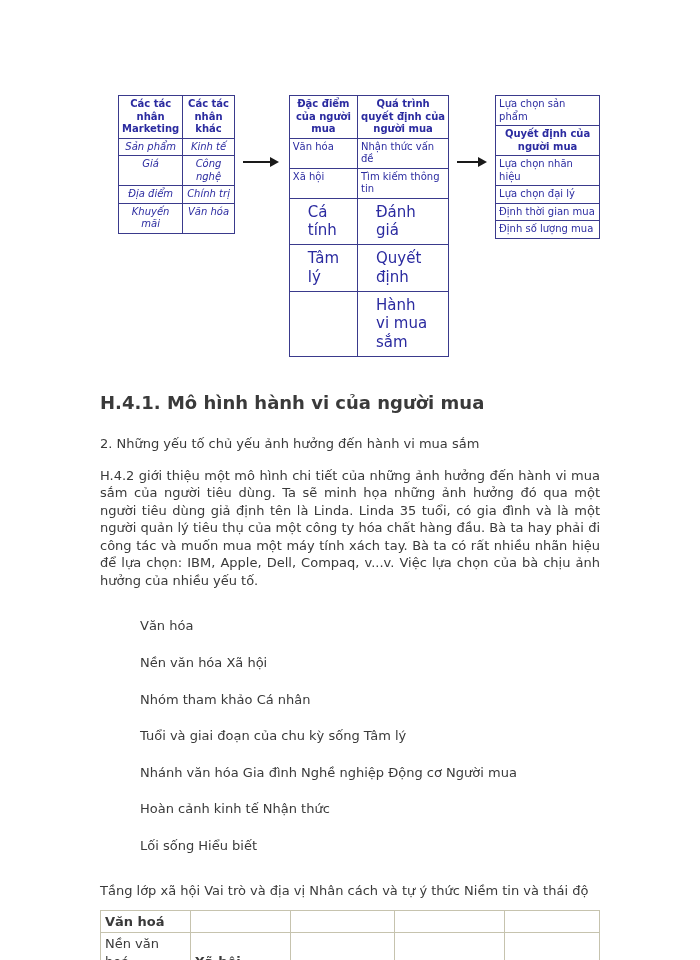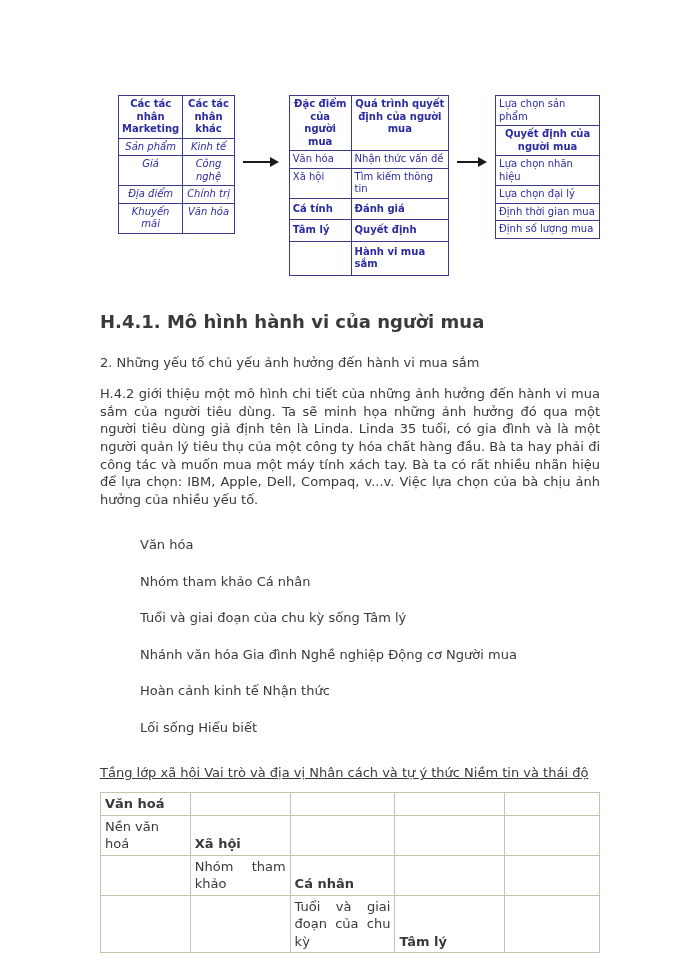--- a/index.html
+++ b/index.html
@@ -13,34 +13,34 @@
 
   
   .diagram { display: flex; align-items: flex-start; margin-left: 18px; margin-bottom: 34px; }
   .dt { border-collapse: collapse; color: #2b2ba0; font-size: 10px; line-height: 1.25; background: #fff; }
   .dt th, .dt td { border: 1px solid #3a3a8c; padding: 2px 3px; vertical-align: top; }
   .dt th { font-weight: bold; text-align: center; }
   .dt-left { width: 118px; }
   .dt-left td { text-align: center; font-style: italic; }
   .dt-mid { width: 162px; margin-left: 2px; }
   .dt-mid td { text-align: left; }
-  .dt-mid tr.lg td { font-size: 10px; padding: 4px 3px; font-weight: bold; }
+  .dt-mid tr.lg td { font-size: 15px; padding: 4px 18px; }
   .dt-right { width: 106px; }
   .dt-right td { text-align: left; }
   .arrow { flex: 0 0 auto; margin-top: 60px; }
   .gap1 { width: 8px; flex: 0 0 auto; }
   .just { text-align: justify; border-radius: 14px; }
 
   
   .heading { font-weight: bold; font-size: 18px; margin: 0 0 20px 0; }
   p.para { margin: 0 0 14px 0; }
   p.para-justify { text-align: justify; margin: 0 0 14px 0; }
   .indent-list { margin-top: 28px; margin-bottom: 28px; }
   .indent-list p { margin: 0 0 19px 40px; }
-  .last-para { margin: 0 0 10px 0; text-decoration: underline; }
+  .last-para { margin: 0 0 10px 0; }
 
   
   .btable { border-collapse: collapse; width: 100%; font-size: 13px; table-layout: fixed; }
   .btable td { border: 1px solid #c6c3ae; padding: 2px 4px; vertical-align: bottom; }
   .btable tr.r1 td, .btable tr.r2 td { height: 22px; }
   .btable tr.r3 td { height: 40px; }
   .btable tr.r4 td { height: 46px; }
   .b { font-weight: bold; }
 </style>
 </head>
@@ -152,20 +152,21 @@
   </div>
 
   <div class="heading">H.4.1. Mô hình hành vi của người mua</div>
 
   <p class="para">2. Những yếu tố chủ yếu ảnh hưởng đến hành vi mua sắm</p>
 
   <p class="para-justify">H.4.2 giới thiệu một mô hình chi tiết của những ảnh hưởng đến hành vi mua sắm của người tiêu dùng. Ta sẽ minh họa những ảnh hưởng đó qua một người tiêu dùng giả định tên là Linda. Linda 35 tuổi, có gia đình và là một người quản lý tiêu thụ của một công ty hóa chất hàng đầu. Bà ta hay phải đi công tác và muốn mua một máy tính xách tay. Bà ta có rất nhiều nhãn hiệu để lựa chọn: IBM, Apple, Dell, Compaq, v...v. Việc lựa chọn của bà chịu ảnh hưởng của nhiều yếu tố.</p>
 
   <div class="indent-list">
     <p>Văn hóa</p>
+    <p>Nền văn hóa Xã hội</p>
     <p>Nhóm tham khảo Cá nhân</p>
     <p>Tuổi và giai đoạn của chu kỳ sống Tâm lý</p>
     <p>Nhánh văn hóa Gia đình Nghề nghiệp Động cơ Người mua</p>
     <p>Hoàn cảnh kinh tế Nhận thức</p>
     <p>Lối sống Hiểu biết</p>
   </div>
 
   <p class="last-para">Tầng lớp xã hội Vai trò và địa vị Nhân cách và tự ý thức Niềm tin và thái độ</p>
 
   <table class="btable">

